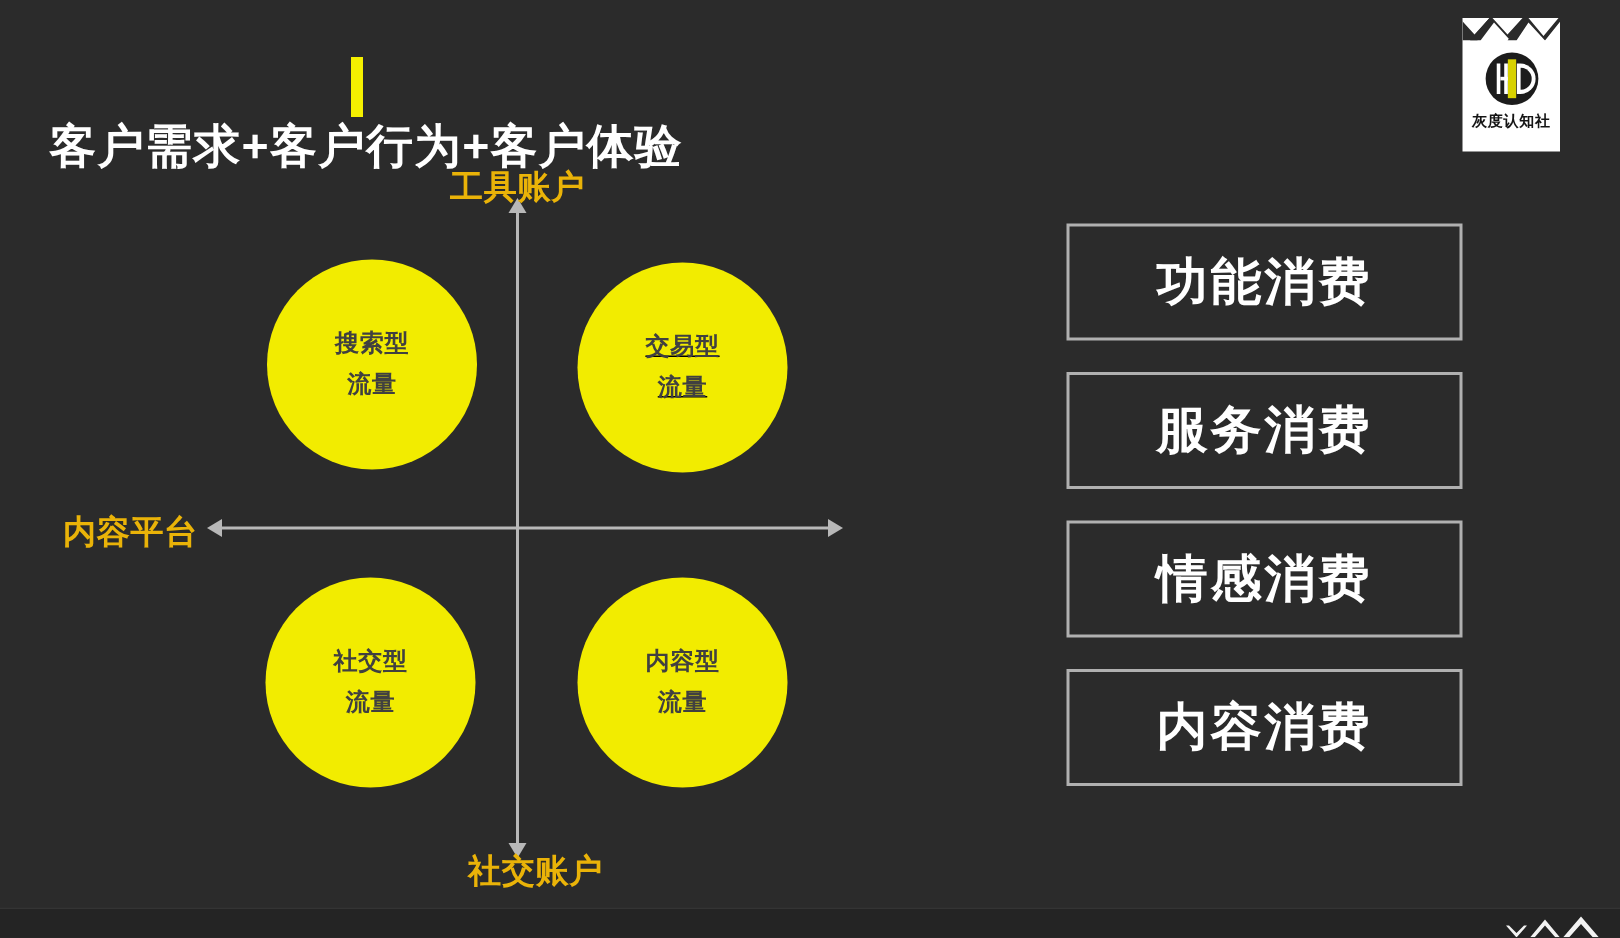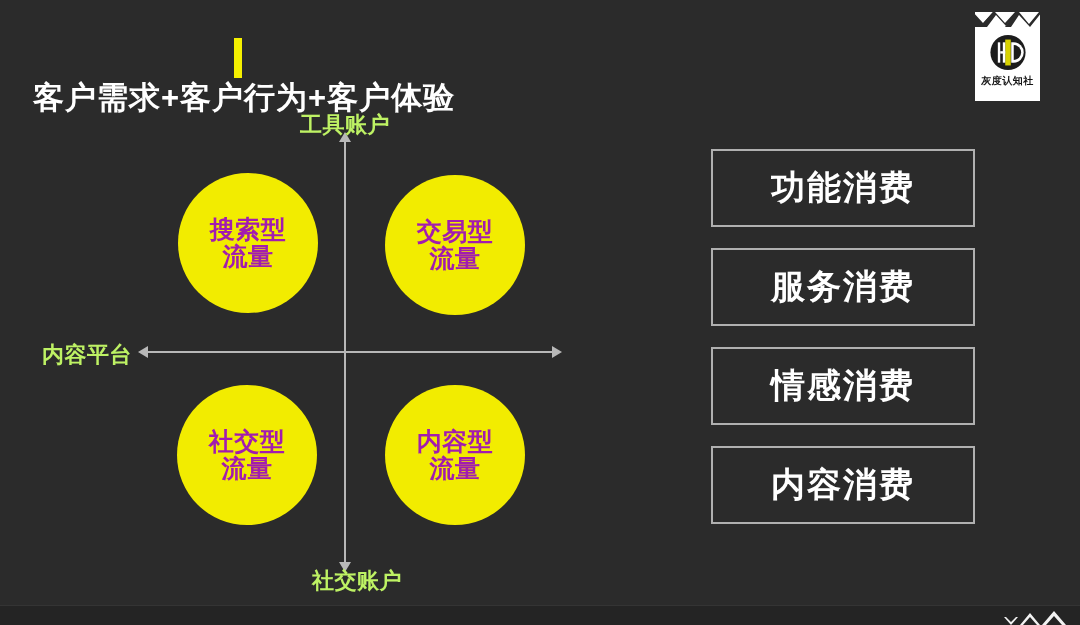--- a/index.html
+++ b/index.html
@@ -150,21 +150,21 @@
     position: absolute;
     left: 552px;
     top: 346px;
     width: 0; height: 0;
     border-top: 6px solid transparent;
     border-bottom: 6px solid transparent;
     border-left: 10px solid #b8b8b8;
   }
   .axis-label {
     position: absolute;
-    color: #bef264;
+    color: #eab308;
     font-size: 22px;
     font-weight: bold;
     white-space: nowrap;
     letter-spacing: 0.5px;
   }
   .axis-label.top    { left: 300px; top: 110px; }
   .axis-label.bottom { left: 312px; top: 566px; }
   .axis-label.left   { left: 42px;  top: 340px; }
   .axis-label.right  { left: 566px; top: 340px; }
 
@@ -173,28 +173,28 @@
     width: 140px;
     height: 140px;
     border-radius: 50%;
     background: #f2ec00;
     display: flex;
     flex-direction: column;
     align-items: center;
     justify-content: center;
   }
   .bubble span {
-    color: #a21caf;
-    font-size: 25px;
+    color: #404040;
+    font-size: 16px;
     font-weight: bold;
     line-height: 27px;
     letter-spacing: 0.5px;
   }
   .bubble.b1 { left: 178px; top: 173px; }
-  .bubble.b2 { left: 385px; top: 175px; }
+  .bubble.b2 { left: 385px; top: 175px; text-decoration: underline; }
   .bubble.b3 { left: 177px; top: 385px; }
   .bubble.b4 { left: 385px; top: 385px; }
   
   .boxes {
     position: absolute;
     left: 711px;
     top: 149px;
     width: 264px;
   }
   .cbox {

